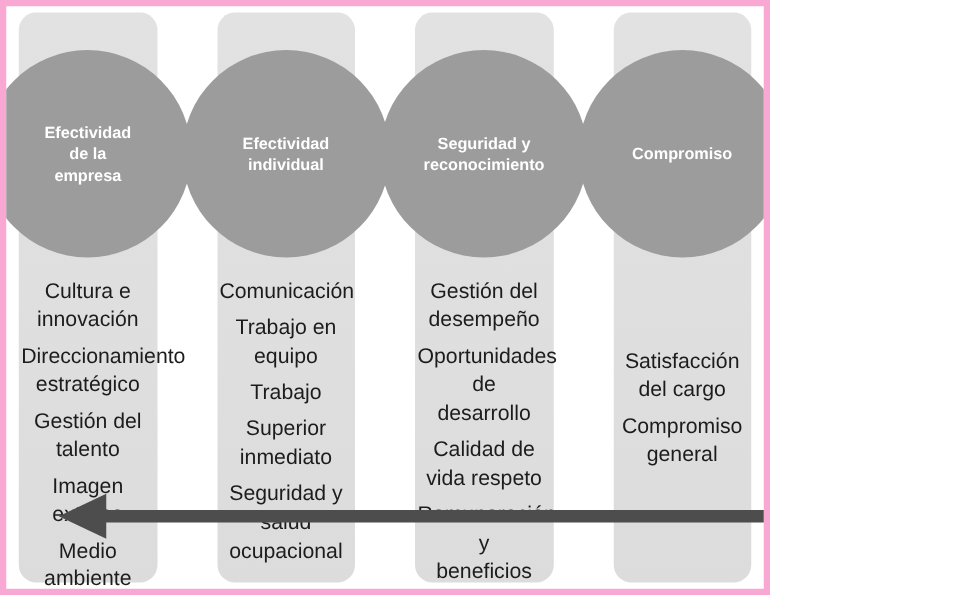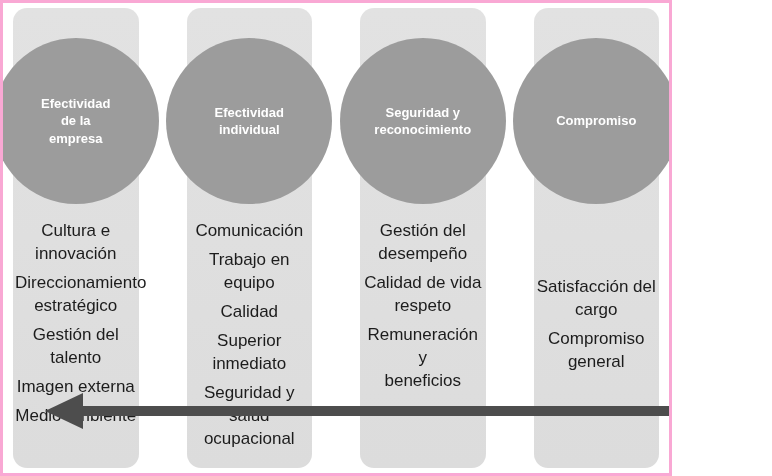--- a/index.html
+++ b/index.html
@@ -3,23 +3,23 @@
 <meta charset="utf-8">
 <style>
   * { margin: 0; padding: 0; box-sizing: border-box; }
   html, body { background: #ffffff; }
   body {
     font-family: "Liberation Sans", sans-serif;
     width: 772px; height: 476px;
   }
   .canvas {
     position: relative;
-    width: 672px; height: 476px;
+    width: 616px; height: 476px;
     background: #ffffff;
-    border: 3px solid #f9a8d4;
+    border: 5px solid #f9a8d4;
     overflow: hidden;
   }
   .columns {
     position: absolute;
     inset: 0;
     display: flex;
     gap: 48px;
     padding: 5px 10px;
   }
   .column {
@@ -97,34 +97,36 @@
   </div>
 
   <div class="column">
     <div class="circle">
       <span class="circle-title">Efectividad
 individual</span>
     </div>
     <ul class="items">
           <li>Comunicación</li>
           <li>Trabajo en equipo</li>
-          <li>Calidad</li>
+          <li>Trabajo</li>
           <li>Superior inmediato</li>
           <li>Seguridad y salud
 ocupacional</li>
         </ul>
   </div>
 
   <div class="column">
     <div class="circle">
       <span class="circle-title">Seguridad y
 reconocimiento</span>
     </div>
     <ul class="items">
           <li>Gestión del desempeño</li>
+          <li>Oportunidades de
+desarrollo</li>
           <li>Calidad de vida respeto</li>
           <li>Remuneración y
 beneficios</li>
         </ul>
   </div>
 
   <div class="column">
     <div class="circle">
       <span class="circle-title">Compromiso</span>
     </div>

